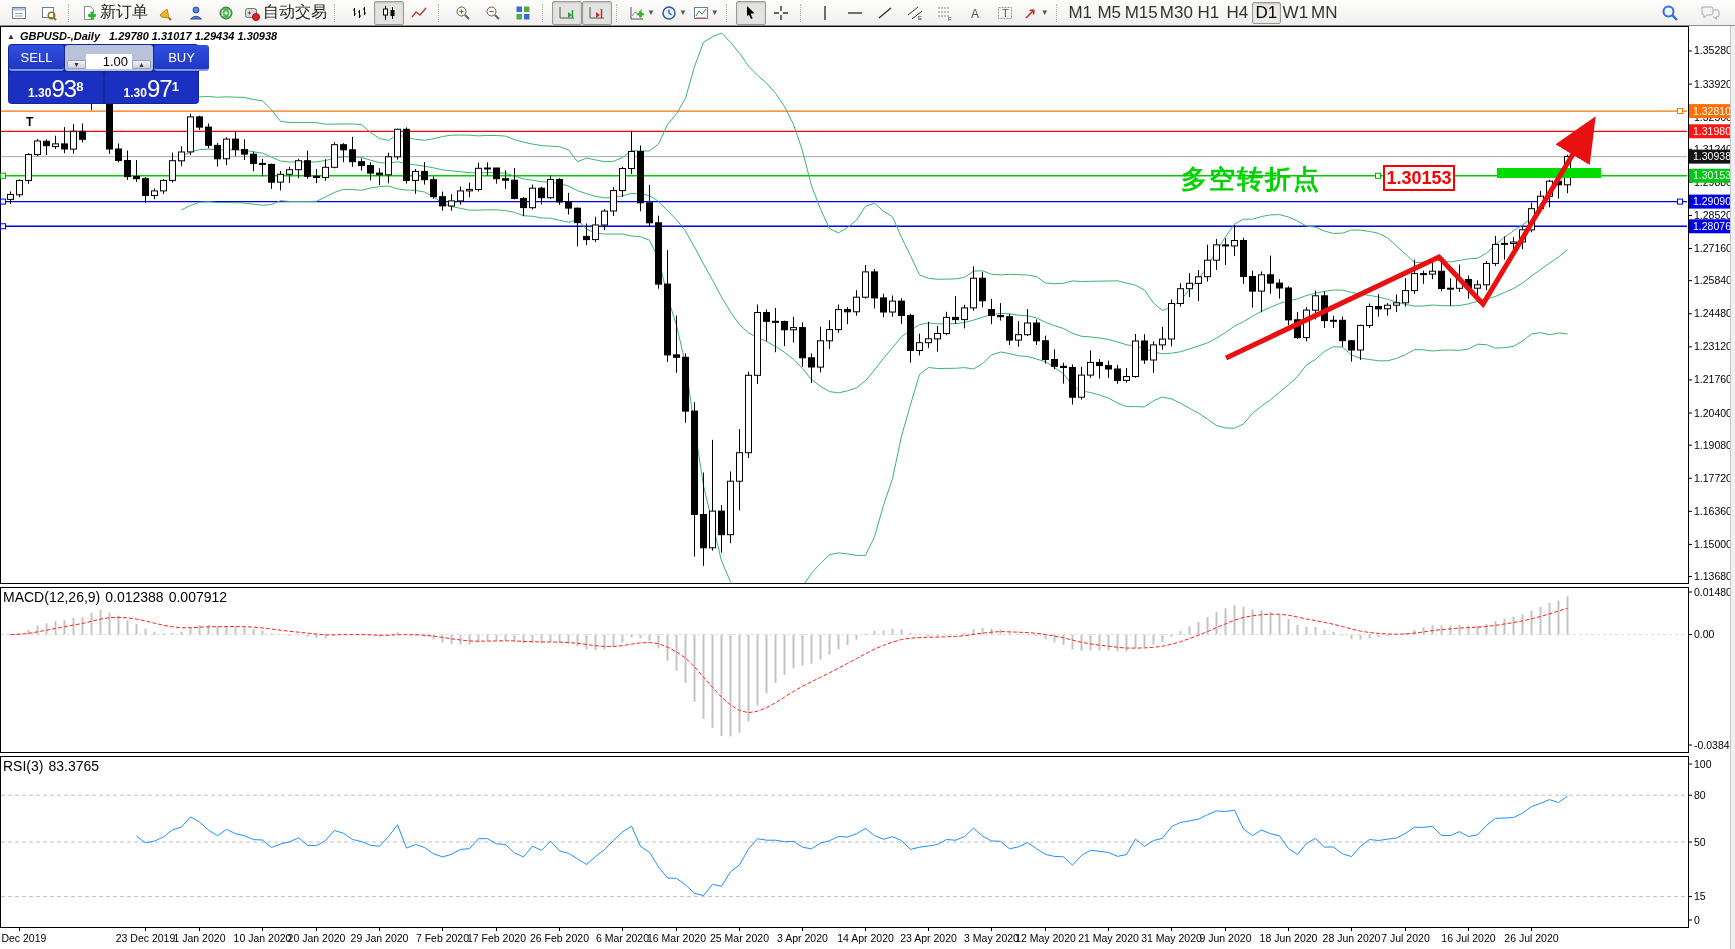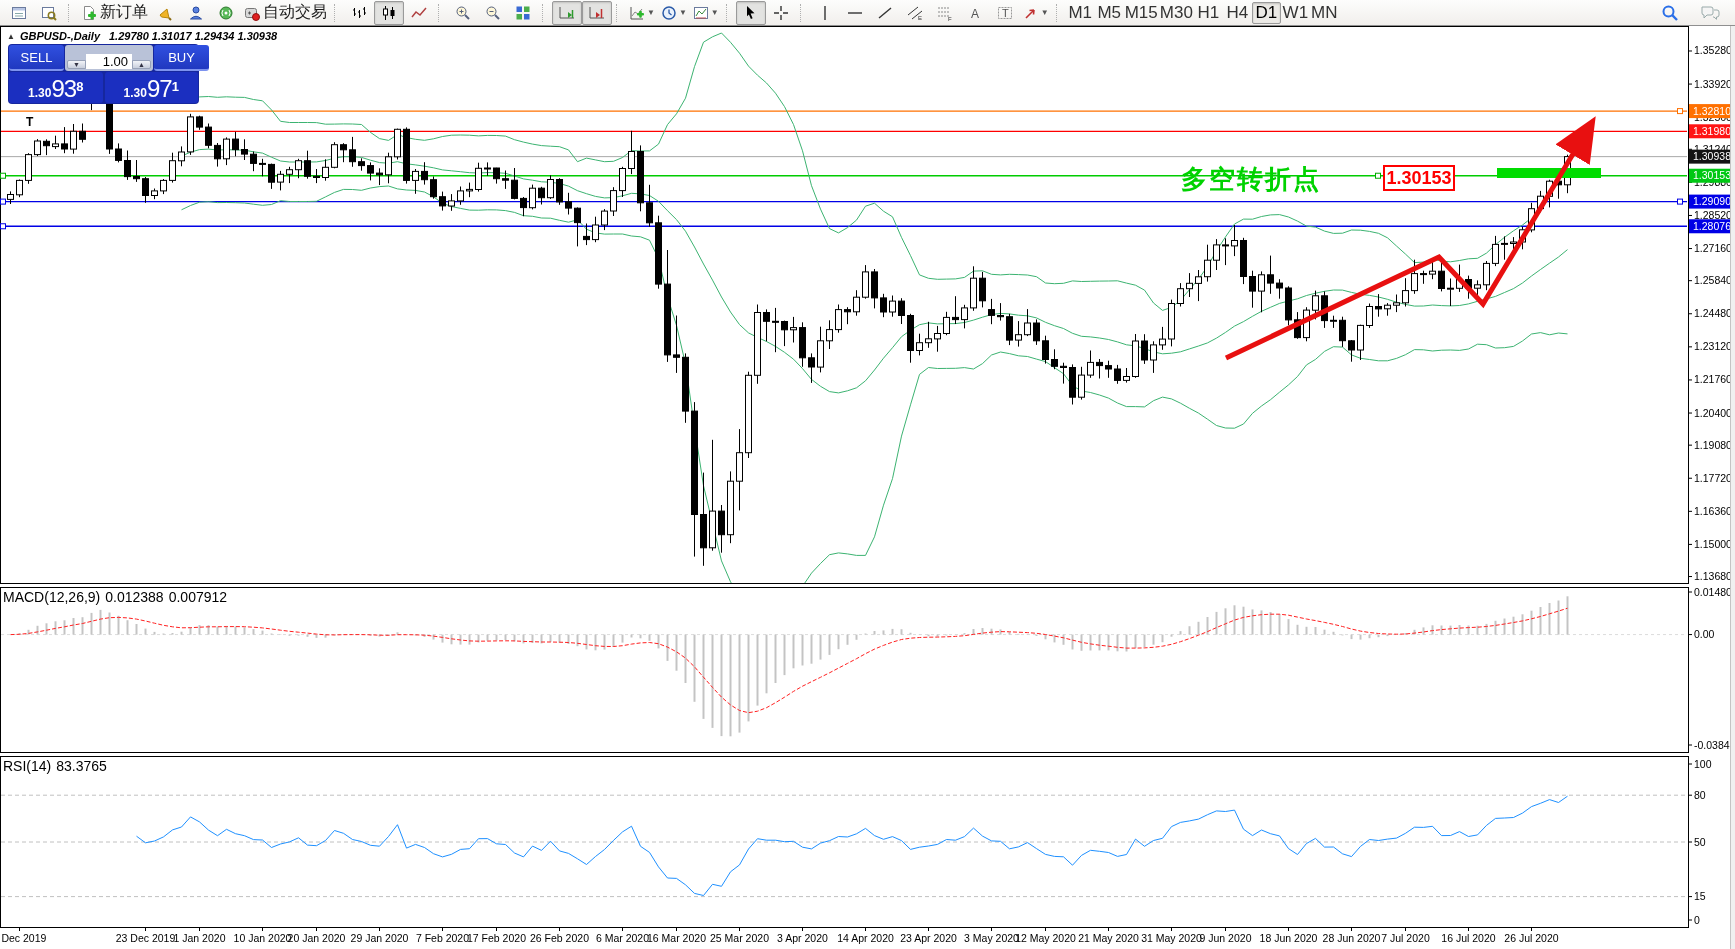--- a/index.html
+++ b/index.html
@@ -1000,21 +1000,21 @@
             <span class="pb">97</span>
             <span class="ps">1</span>
         </div>
       </div>
     </div>
 
     <div class="overlay ind-label macd-label">
       <span>MACD(12,26,9)</span><span>0.012388</span><span>0.007912</span>
     </div>
     <div class="overlay ind-label rsi-label">
-      <span>RSI(14)</span><span>83.3765</span>
+      <span>RSI(3)</span><span>83.3765</span>
     </div>
 
     <div class="overlay annot-cn">多空转折点</div>
     <div class="overlay price-callout">1.30153</div>
 
     <div class="overlay right-strip"></div>
   </div>
 </div>
 
 </body></html>

